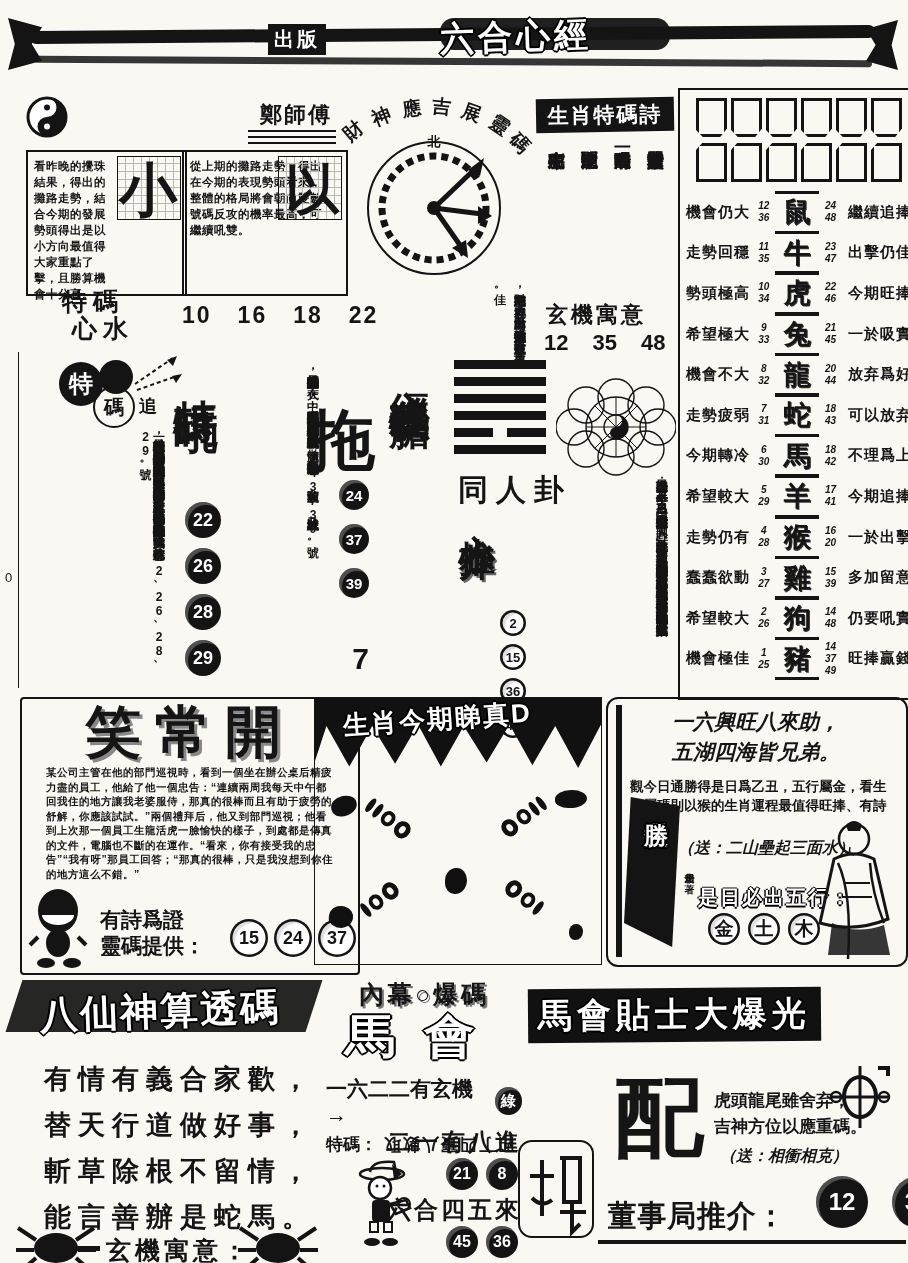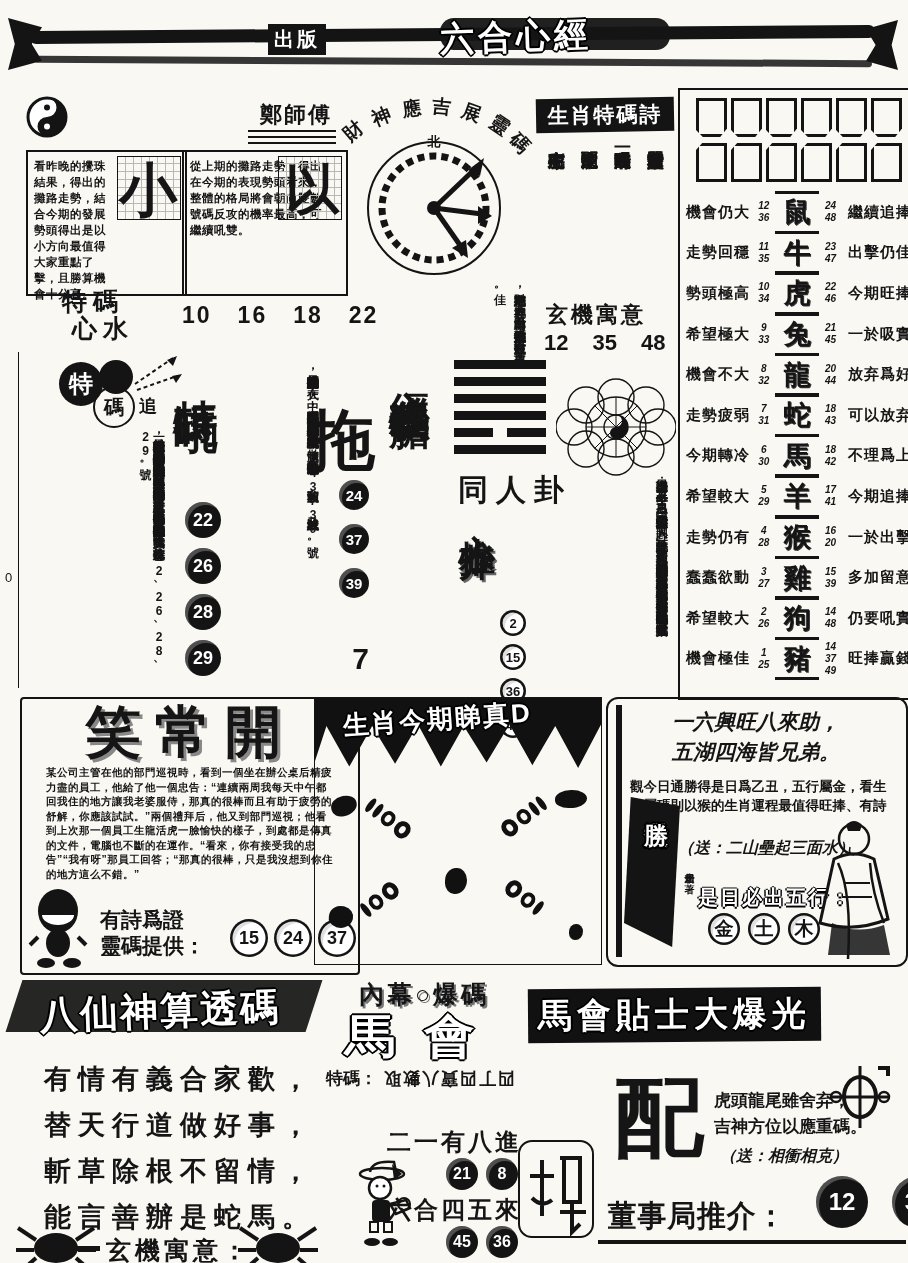--- a/index.html
+++ b/index.html
@@ -487,20 +487,24 @@
           <line x1="64" y1="30" x2="82" y2="30"></line>
           <line x1="62" y1="38" x2="78" y2="52"></line>
         </g>
     </svg>
     <div class="abs bar" style="left:62px;top:268px;width:24px;height:5px"></div>
   </div>
 
   <div class="abs" style="left:326px;top:978px;width:196px;height:278px">
     <div class="bold" style="font-size:25px;letter-spacing:3px;text-align:center;font-family:'Liberation Serif',serif;text-shadow:2px 2px 0 #777"><span>內幕○爆碼</span></div>
     <div class="bold outline-t" style="font-size:46px;letter-spacing:26px;text-align:center;line-height:50px;transform:scaleX(1.1)"><span>馬會</span></div>
+    <div class="bold" style="margin-top:14px;font-size:21px;display:flex;align-items:center;gap:4px">
+      <span>一六二二有玄機→</span>
+      <span class="ball" style="width:28px;height:28px;font-size:15px">綠</span>
+    </div>
     <div class="bold" style="margin-top:6px;font-size:17px">
       <span>特碼：</span>
       <span style="display:inline-block;transform:rotate(180deg);letter-spacing:2px">四丁四寶八數取</span>
     </div>
     <div class="bold abs" style="right:0;top:148px;font-size:24px;letter-spacing:3px;font-family:'Liberation Serif',serif"><span>二一有八進</span></div>
     <div class="abs" style="right:4px;top:180px;display:flex;gap:8px">
       <span class="ball" style="width:32px;height:32px;font-size:16px">21</span>
       <span class="ball" style="width:32px;height:32px;font-size:16px">8</span>
     </div>
     <div class="bold abs" style="right:0;top:216px;font-size:24px;letter-spacing:3px;font-family:'Liberation Serif',serif"><span>六合四五來</span></div>

